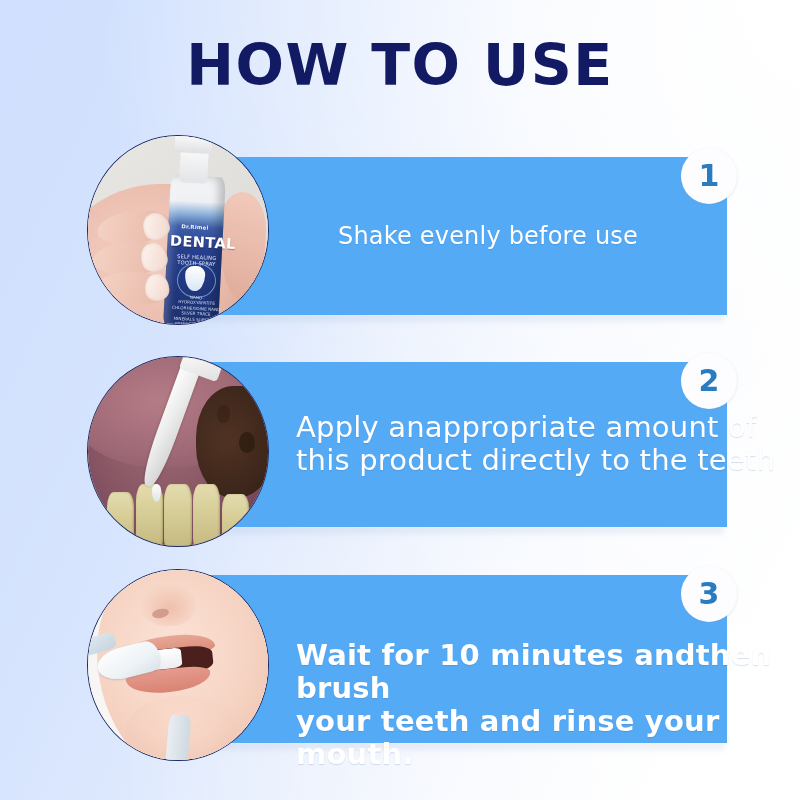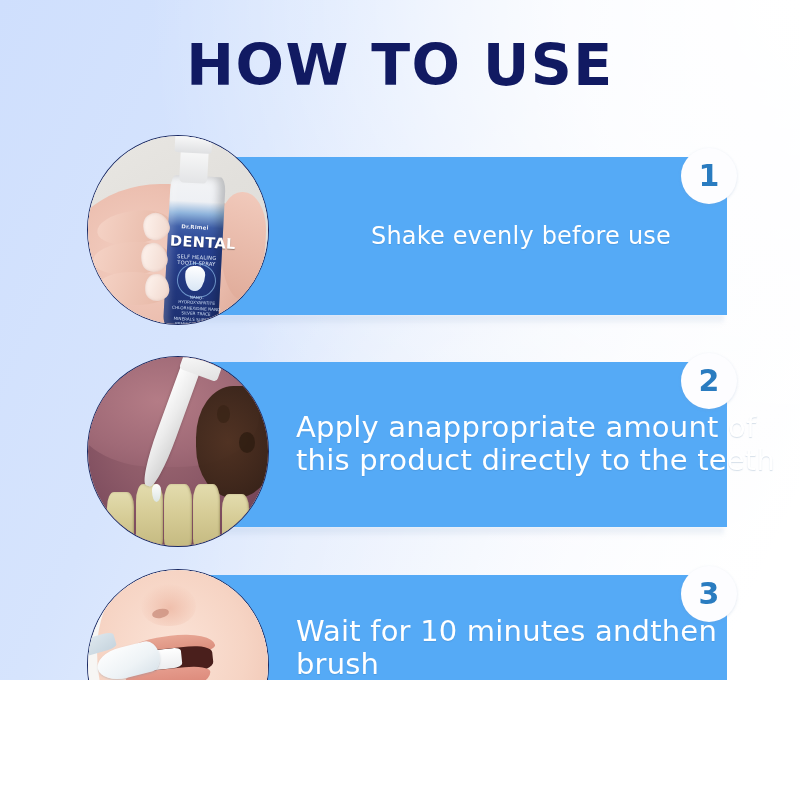--- a/index.html
+++ b/index.html
@@ -9,21 +9,21 @@
   body {
     width: 800px;
     height: 800px;
     overflow: hidden;
     font-family: "Liberation Sans", sans-serif;
   }
 
   #poster {
     position: relative;
     width: 800px;
-    height: 680px;
+    height: 800px;
     background:
       radial-gradient(circle at 100% 0%, rgba(255,255,255,1) 0%, rgba(255,255,255,0.85) 22%, rgba(255,255,255,0.0) 62%),
       radial-gradient(circle at 96% 96%, rgba(255,255,255,0.95) 0%, rgba(255,255,255,0.5) 30%, rgba(255,255,255,0) 60%),
       linear-gradient(115deg, #cfdffd 0%, #d6e4fd 30%, #e6eefd 55%, #f4f7fe 74%, #ffffff 92%);
     overflow: hidden;
   }
 
   
   #title {
     position: absolute;
@@ -108,23 +108,23 @@
   .caption {
     position: absolute;
     color: #ffffff;
     font-family: "DejaVu Sans", sans-serif;
     font-size: 29px;
     line-height: 33px;
     letter-spacing: 0.2px;
     white-space: pre-line;
     text-shadow: 0 1px 1px rgba(40,90,140,0.18);
   }
-  #step-1 .caption { left: 338px; top: 90px; font-size: 24px; margin-left: 33px; }
+  #step-1 .caption { left: 338px; top: 90px; font-size: 24px; }
   #step-2 .caption { left: 296px; top: 75px; }
-  #step-3 .caption { left: 296px; top: 70px; }
+  #step-3 .caption { left: 296px; top: 94px; font-weight: bold; }
 
   
   .photo {
     position: absolute;
     left: 87px;
     top: 5px;
     width: 182px;
     height: 190px;
     border-radius: 50%;
     border: 1.6px solid #1b2a63;

